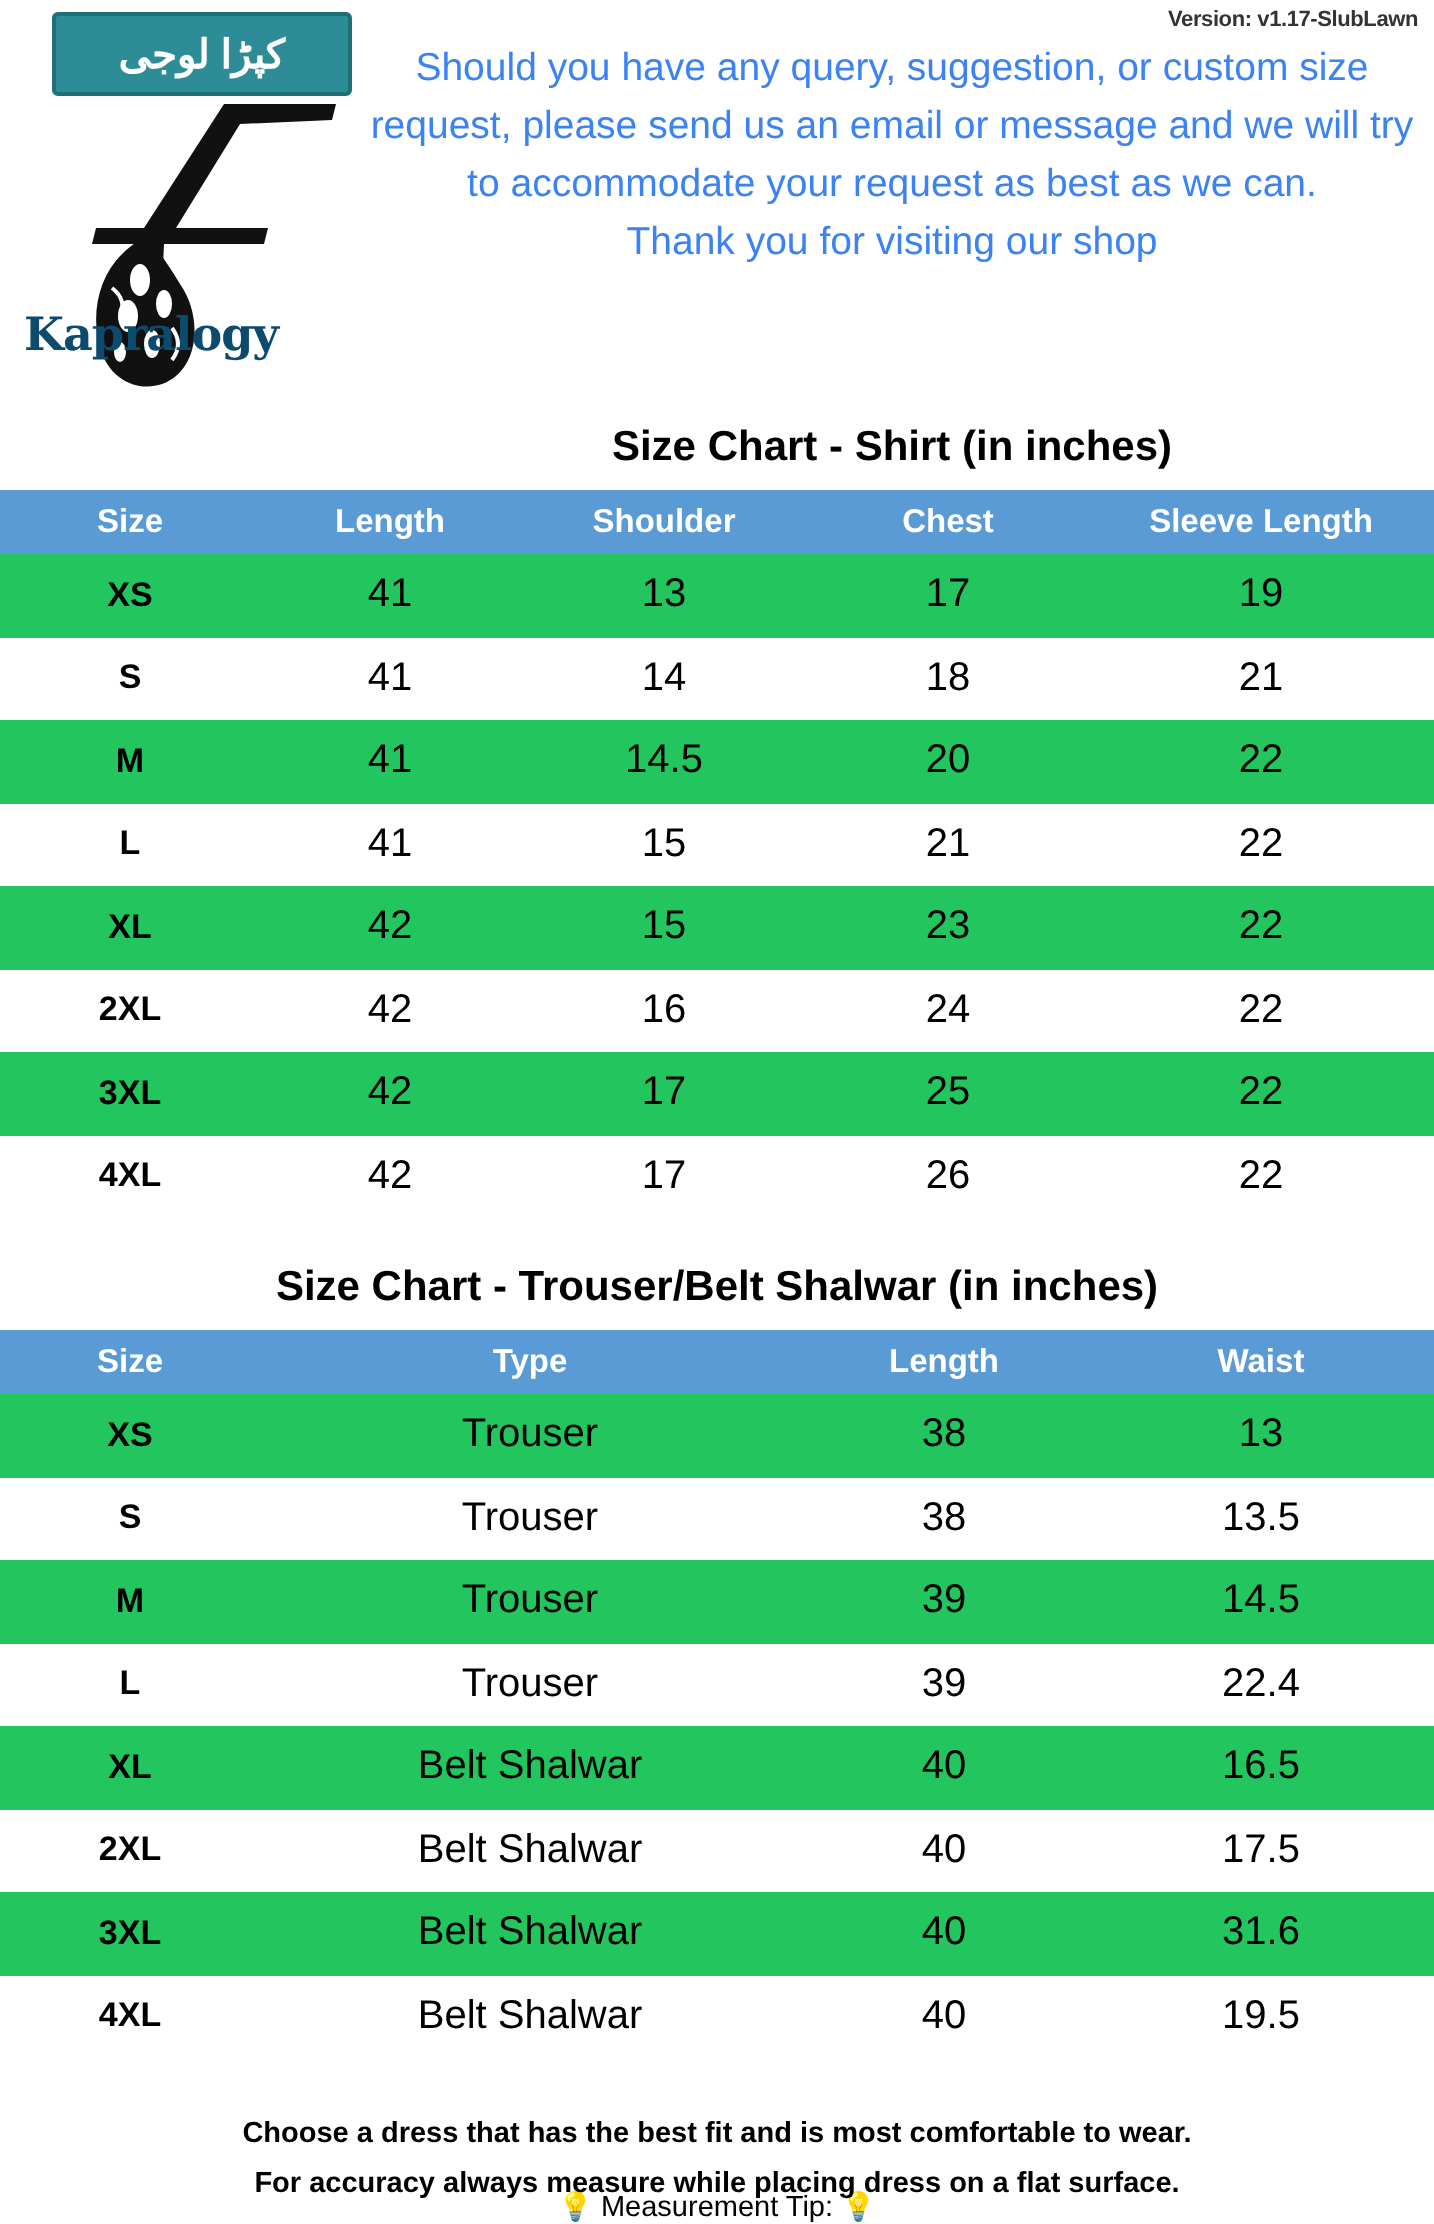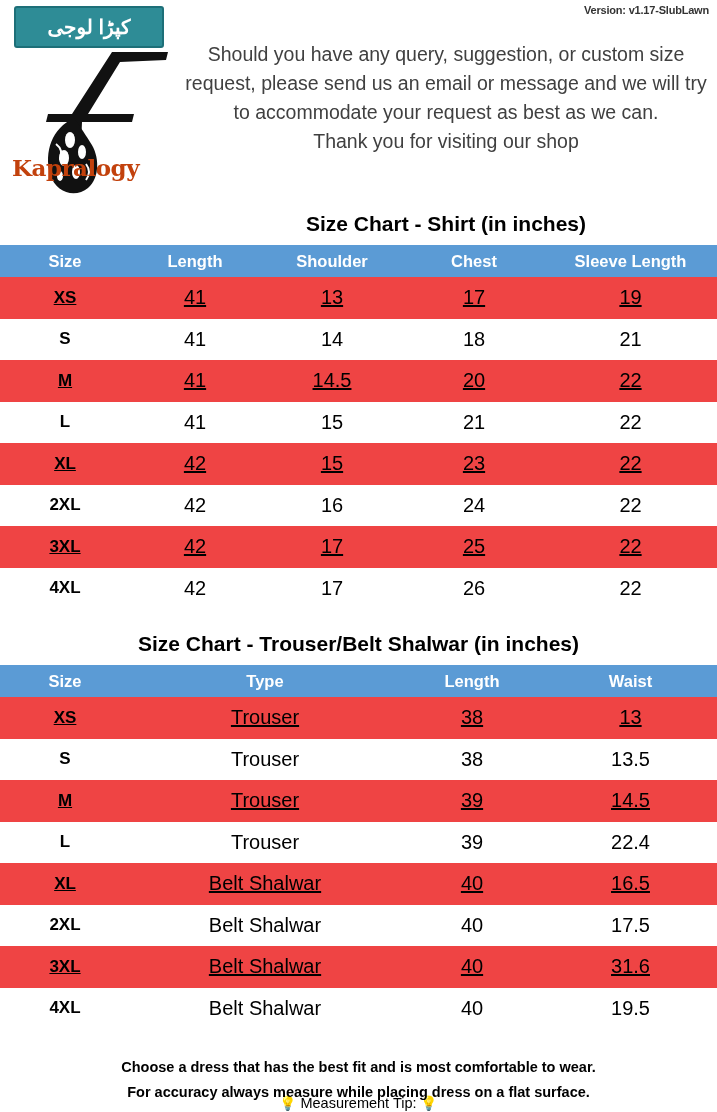--- a/index.html
+++ b/index.html
@@ -32,21 +32,21 @@
   
   .logo-wrap {
     position: absolute;
     left: 6px;
     top: 4px;
     width: 176px;
     height: 232px;
   }
   .logo-badge {
     position: absolute;
-    left: 8px;
+    left: 20px;
     top: 2px;
     width: 150px;
     height: 42px;
     background: #2e8c96;
     border: 2px solid #1d6f78;
     border-radius: 3px;
     display: flex;
     align-items: center;
     justify-content: center;
   }
@@ -65,34 +65,34 @@
   }
   .logo-word {
     position: absolute;
     left: 6px;
     top: 150px;
     width: 160px;
     text-align: left;
     font-family: "DejaVu Serif", serif;
     font-size: 23px;
     font-weight: bold;
-    color: #c2410c;
+    color: #0c4a6e;
     letter-spacing: -0.5px;
   }
 
   
   .intro {
     position: absolute;
     left: 182px;
-    top: 40px;
+    top: 20px;
     width: 528px;
     text-align: center;
     font-size: 19.5px;
     line-height: 29px;
-    color: #404040;
+    color: #3b82f6;
   }
 
   
   .section-title {
     text-align: center;
     font-size: 21px;
     font-weight: bold;
     color: #000000;
   }
   #shirt-title {
@@ -134,21 +134,21 @@
     padding: 0;
     text-align: center;
     font-size: 20px;
     color: #000000;
     border: none;
   }
   table.sizechart td.size-cell {
     font-size: 17px;
     font-weight: bold;
   }
-  table.sizechart tr.odd td { background: #ef4444; text-decoration: underline; }
+  table.sizechart tr.odd td { background: #22c55e; }
   table.sizechart tr.even td { background: #ffffff; }
 
   
   .tip {
     position: absolute;
     left: 0;
     width: 717px;
     text-align: center;
   }
   #tip-head {

